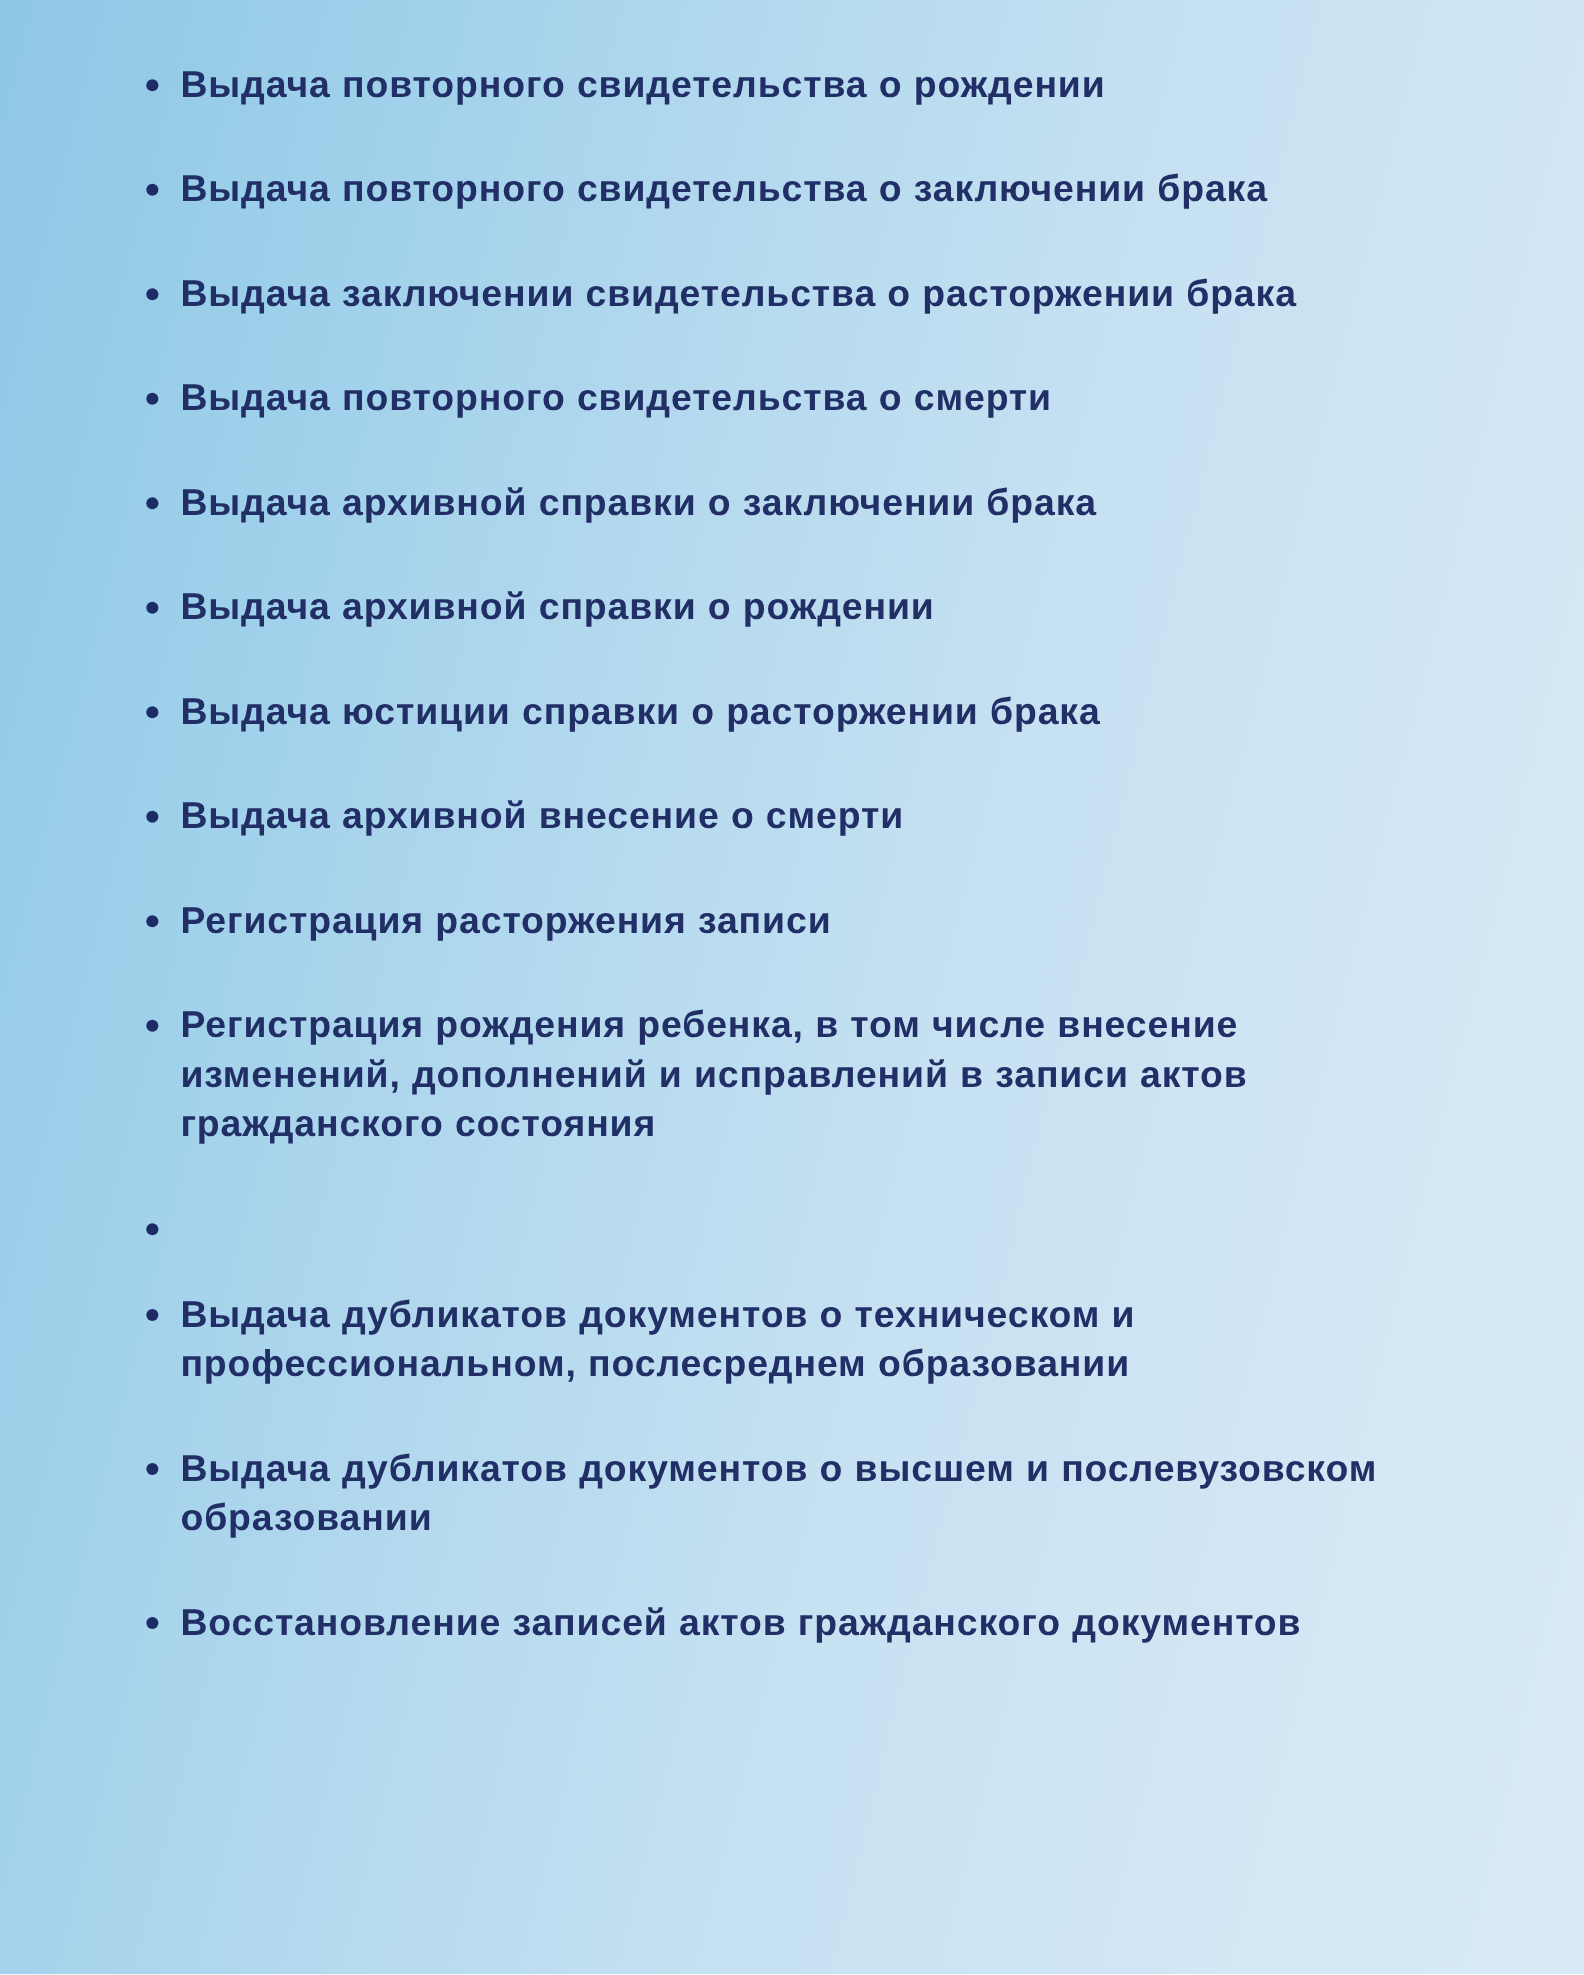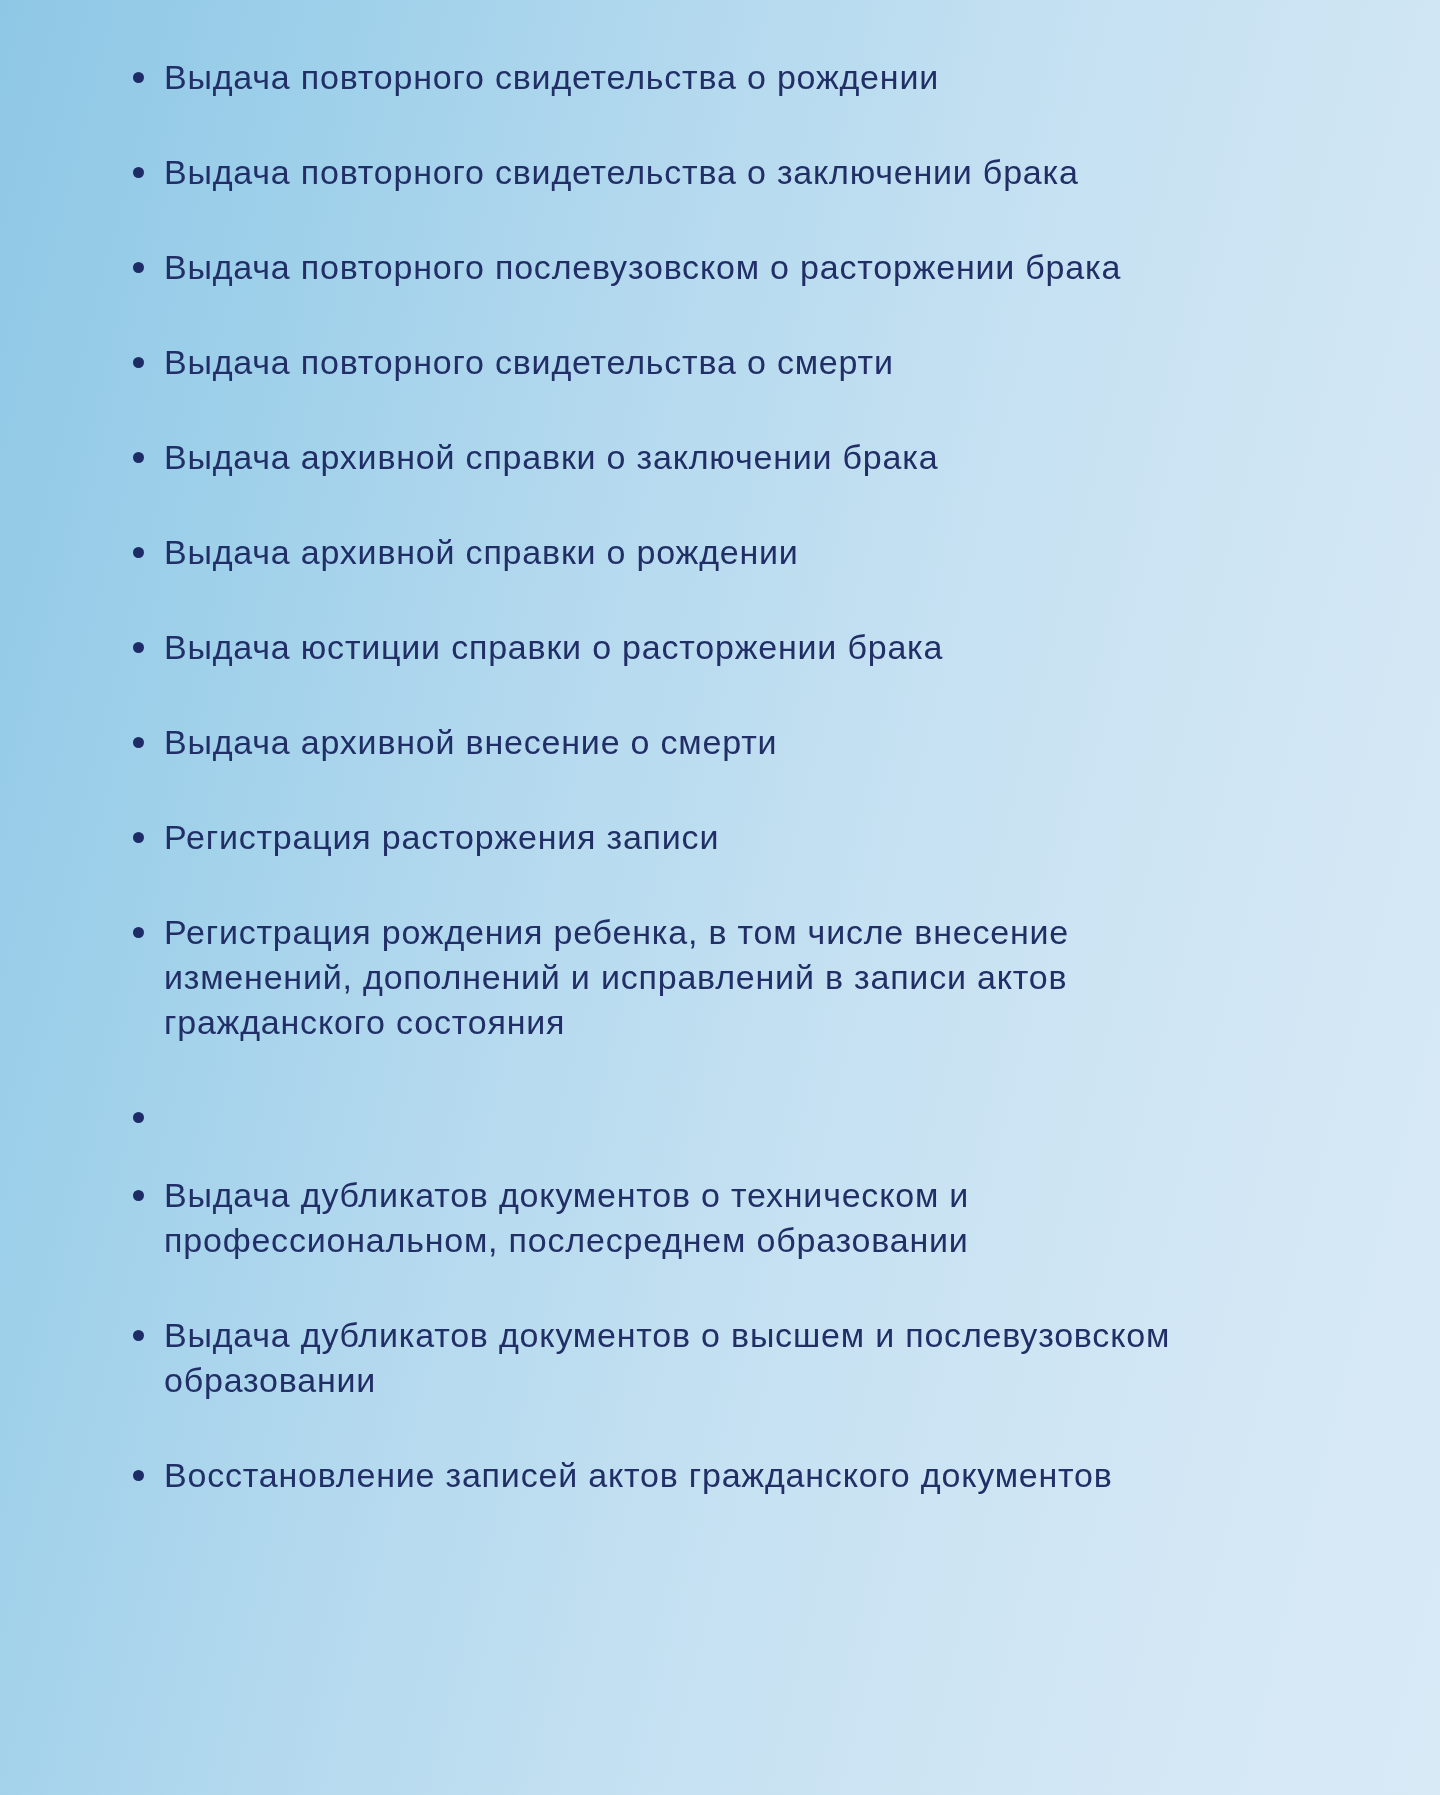--- a/index.html
+++ b/index.html
@@ -47,39 +47,39 @@
     background: #1d2c67;
     margin-top: 17px;
     margin-right: 20px;
   }
   .item-text {
     white-space: pre-line;
     font-size: 34px;
     line-height: 45px;
     letter-spacing: 0.8px;
     color: #212f66;
-    font-weight: 400;
+    font-weight: 700;
   }
 </style>
 </head>
 <body>
 
 <div class="page">
   <ul class="service-list">
     <li>
       <span class="bullet"></span>
       <span class="item-text">Выдача повторного свидетельства о рождении</span>
     </li>
     <li>
       <span class="bullet"></span>
       <span class="item-text">Выдача повторного свидетельства о заключении брака</span>
     </li>
     <li>
       <span class="bullet"></span>
-      <span class="item-text">Выдача повторного послевузовском о расторжении брака</span>
+      <span class="item-text">Выдача заключении свидетельства о расторжении брака</span>
     </li>
     <li>
       <span class="bullet"></span>
       <span class="item-text">Выдача повторного свидетельства о смерти</span>
     </li>
     <li>
       <span class="bullet"></span>
       <span class="item-text">Выдача архивной справки о заключении брака</span>
     </li>
     <li>

